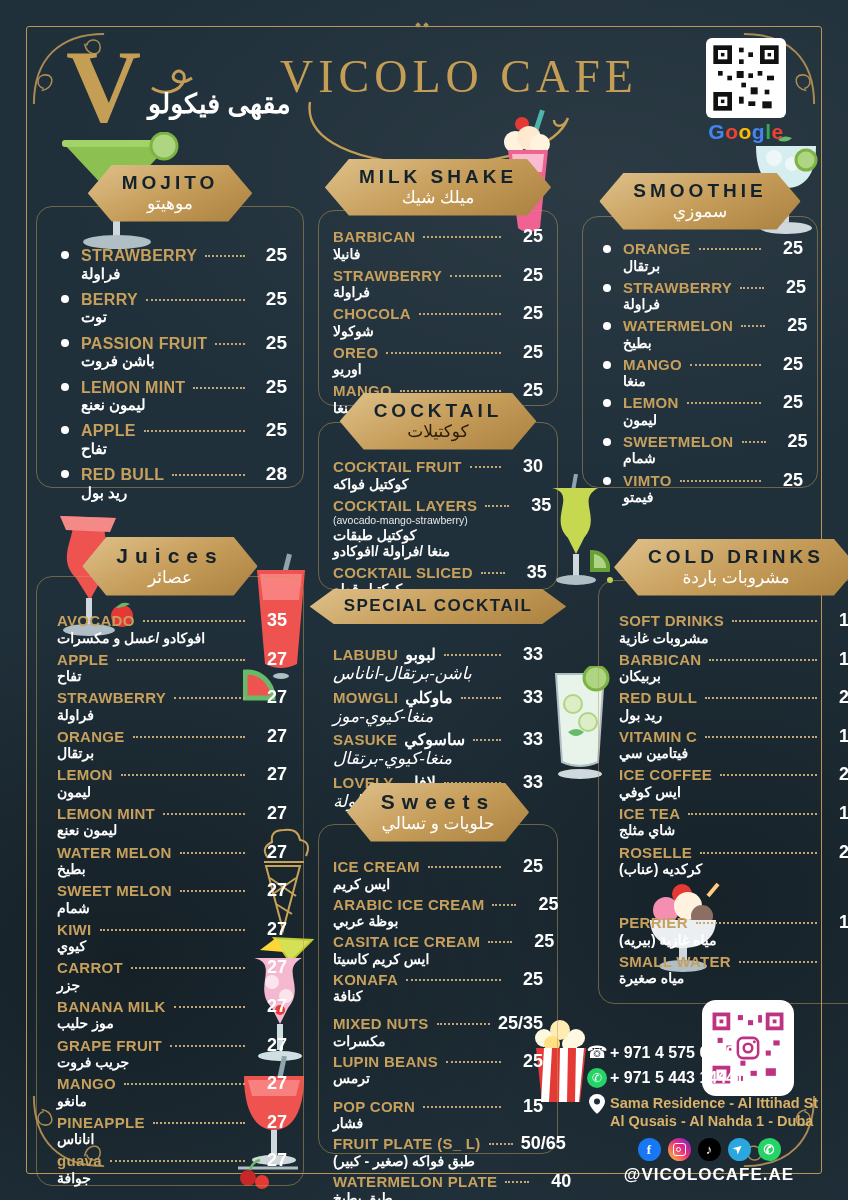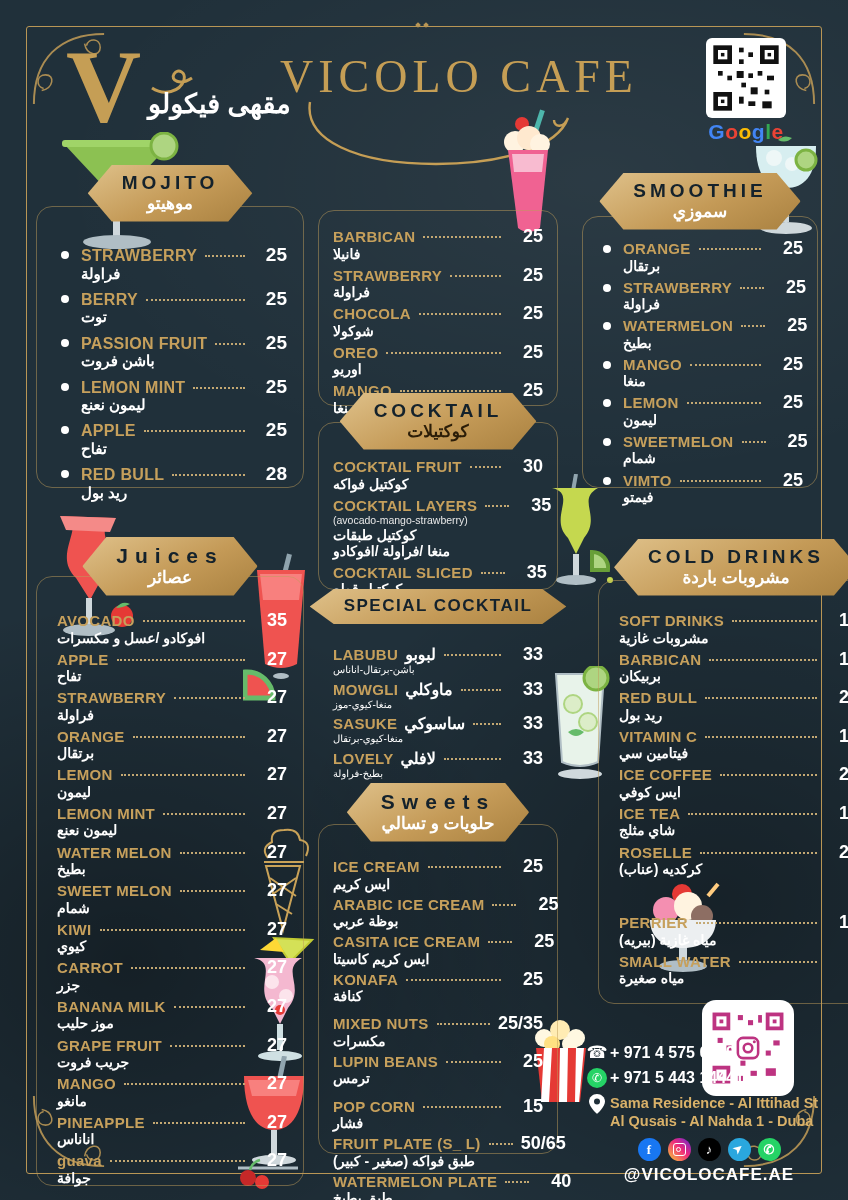--- a/index.html
+++ b/index.html
@@ -34,33 +34,33 @@
   .gl0,.gl3{color:#4285f4}.gl1,.gl5{color:#ea4335}.gl2{color:#fbbc05}.gl4{color:#34a853}
 
   
   .secbox{position:absolute;border:1px solid rgba(190,155,90,.5);border-radius:16px;box-sizing:border-box;z-index:3;}
   .badge{position:absolute;left:50%;transform:translateX(-50%);
     background:linear-gradient(155deg,#dfc18a,#c49a57 55%,#a98140);
     clip-path:polygon(24px 0,calc(100% - 24px) 0,100% 50%,calc(100% - 24px) 100%,24px 100%,0 50%);
     text-align:center;padding:7px 34px 8px;white-space:nowrap;z-index:4;}
   .b-en{color:#14222c;font-weight:800;font-size:19px;letter-spacing:4px;}
   .b-en.mixed{font-size:21px;letter-spacing:7px;}
-  .b-ar{color:#fff;font-weight:bold;font-size:17px;direction:rtl;line-height:1.15;}
+  .b-ar{color:#fff;font-weight:normal;font-size:17px;direction:rtl;line-height:1.15;}
   .dark-ar .b-ar{color:#2b1d08;}
 
   .items{position:absolute;left:0;right:0;}
   .item{position:relative;margin-bottom:7px;}
   .r1{display:flex;align-items:baseline;}
   .en{color:#c6a05c;font-weight:bold;font-size:16px;letter-spacing:.3px;line-height:1.1;white-space:nowrap;}
   .arin{color:#fff;font-weight:bold;font-size:16px;margin-left:7px;direction:rtl;}
   .dots{flex:1 1 auto;border-bottom:2.4px dotted #c3a873;margin:0 8px;transform:translateY(-4px);min-width:24px;}
   .price{color:#fff;font-weight:bold;font-size:19px;min-width:34px;text-align:right;line-height:1;}
   .ar{color:#fff;font-weight:bold;font-size:15px;line-height:1.15;direction:rtl;text-align:left;}
   .sub{color:#e8e8e8;font-size:10.5px;line-height:1.1;margin-top:1px;}
-  .subar{color:#fff;font-size:10px;line-height:1.15;direction:rtl;text-align:left;}
+  .subar{color:#fff;font-size:17px;line-height:1.15;direction:rtl;text-align:left;font-style:italic;}
   .bullets .item{padding-left:22px;}
   .bullets .item::before{content:"";position:absolute;left:2px;top:6px;width:8px;height:8px;border-radius:50%;background:#fff;}
 
   .compact .item{margin-bottom:4px}
   .compact .en{font-size:15px}
   .compact .ar{font-size:14px}
   .compact .price{font-size:18px}
 
   
   .contact{position:absolute;left:584px;top:1042px;width:250px;z-index:5;}
@@ -544,20 +544,24 @@
             <span class="price">27</span>
           </div>
 
           <div class="ar">جوافة</div>
 
         </div>
       </div>
   </section>
 
   <section class="secbox" style="left:318px;top:210px;width:240px;height:196px">
+    <div class="badge" style="top:-52px">
+      <div class="b-en">MILK SHAKE</div>
+      <div class="b-ar">ميلك شيك</div>
+    </div>
     <div class="items compact" style="top:16px;padding:0 14px">
 
         <div class="item">
           <div class="r1">
             <span class="en">BARBICAN</span>
 
             <span class="dots"></span>
             <span class="price">25</span>
           </div>
 

